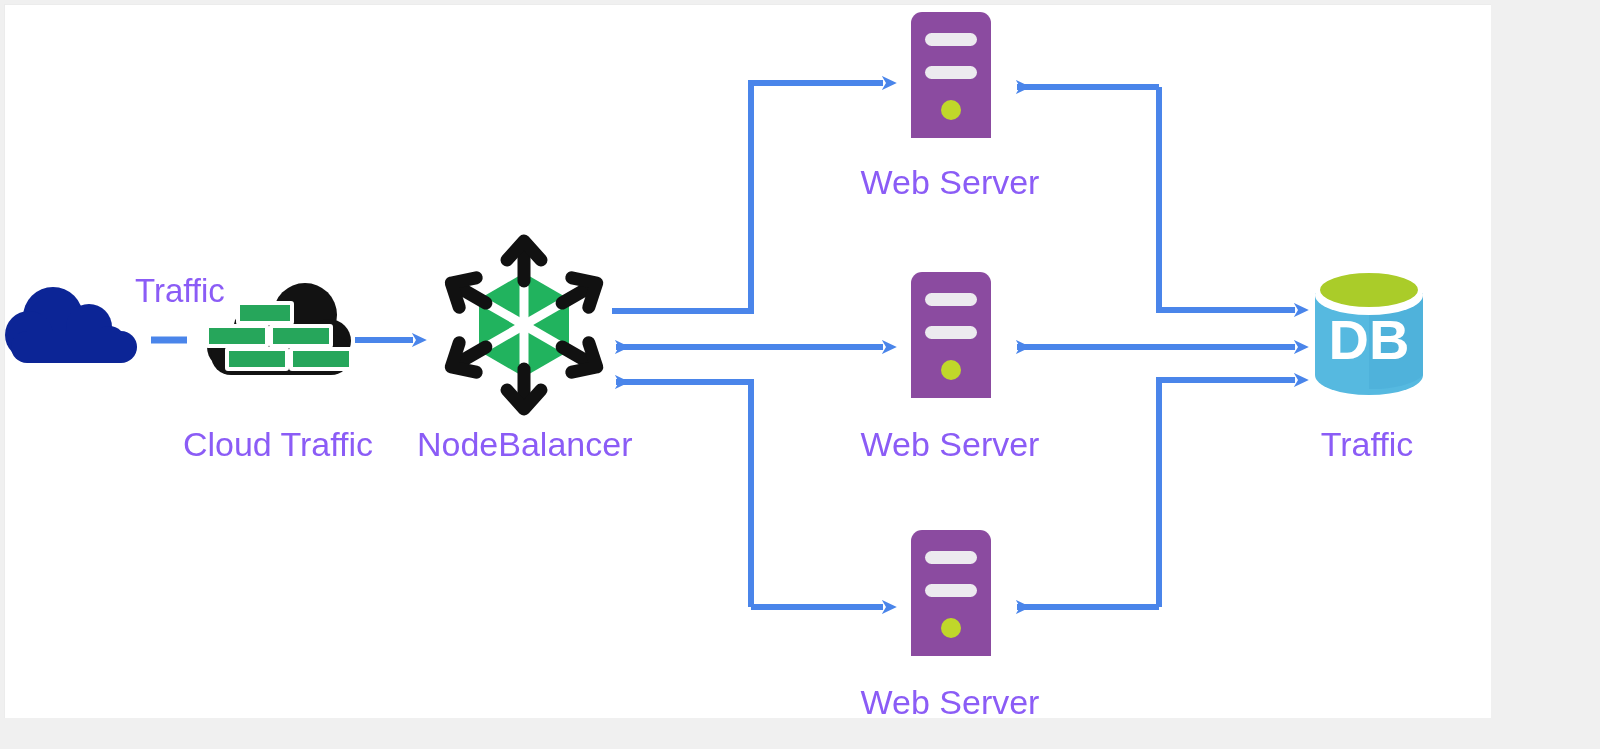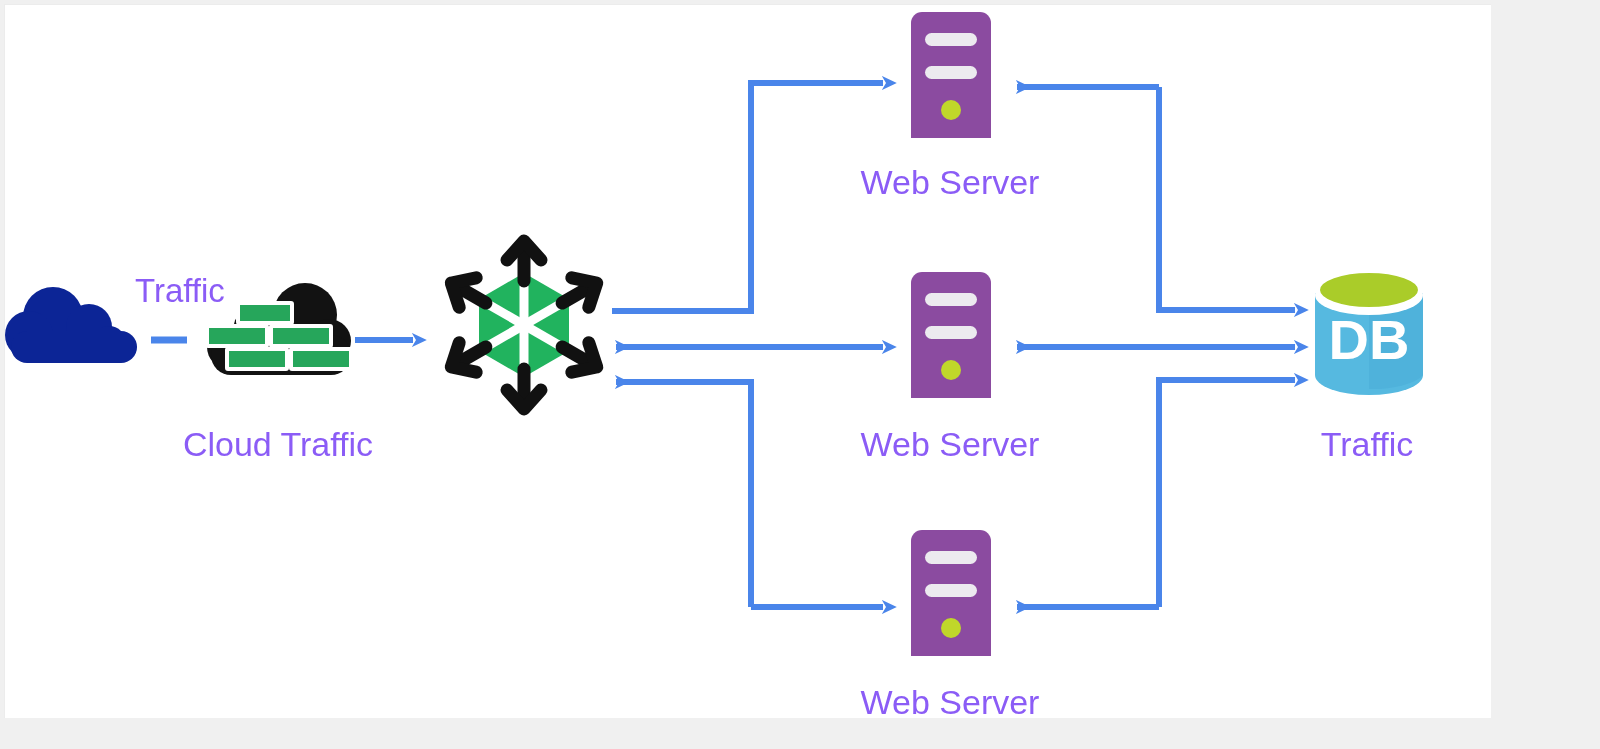--- a/index.html
+++ b/index.html
@@ -190,20 +190,21 @@
 
       <ellipse cx="58" cy="19" rx="50" ry="18" fill="#aacc29"></ellipse>
       <ellipse cx="58" cy="19" rx="50" ry="18" fill="none" stroke="#ffffff" stroke-width="2"></ellipse>
       <text x="58" y="88" font-family="Liberation Sans, sans-serif" font-size="56" font-weight="bold" fill="#ffffff" text-anchor="middle">DB</text>
     </svg>
 
     <div class="node-label lbl-traffic" style="left:118px; top:268px;margin-left:12px;">Traffic</div>
 
     <div class="node-label lbl-big" style="left:170px; top:420px; width:206px;">Cloud Traffic</div>
 
+    <div class="node-label lbl-big" style="left:412px; top:420px; width:212px;">NodeBalancer</div>
 
     <div class="node-label lbl-big" style="left:855px; top:158px; width:180px;">Web Server</div>
 
     <div class="node-label lbl-big" style="left:855px; top:420px; width:180px;">Web Server</div>
 
     <div class="node-label lbl-big" style="left:855px; top:678px; width:180px;">Web Server</div>
 
     <div class="node-label lbl-big" style="left:1282px; top:420px; width:160px;">Traffic</div>
 
   </div>

